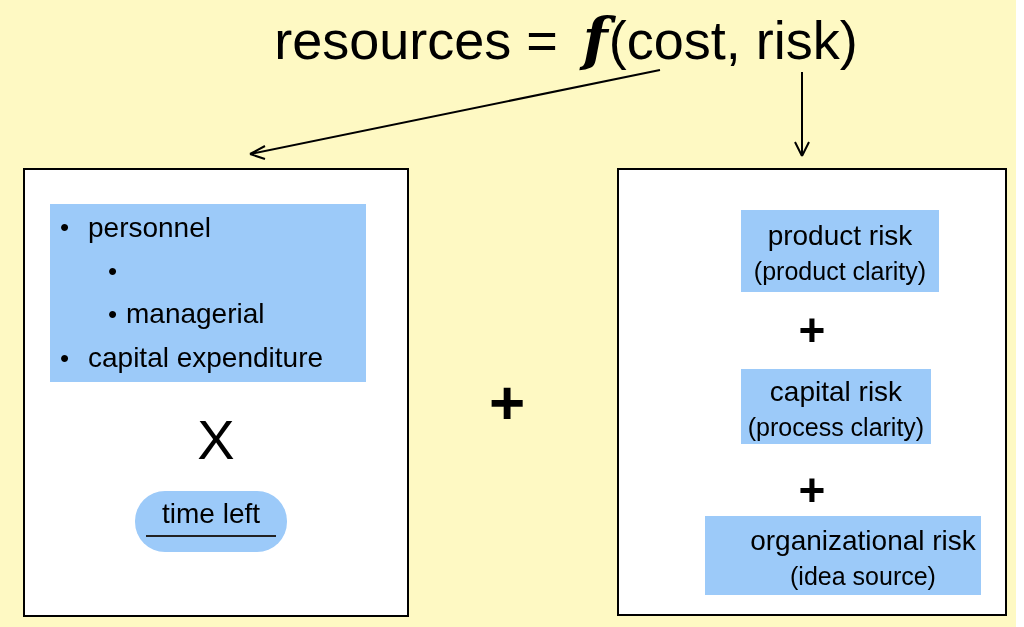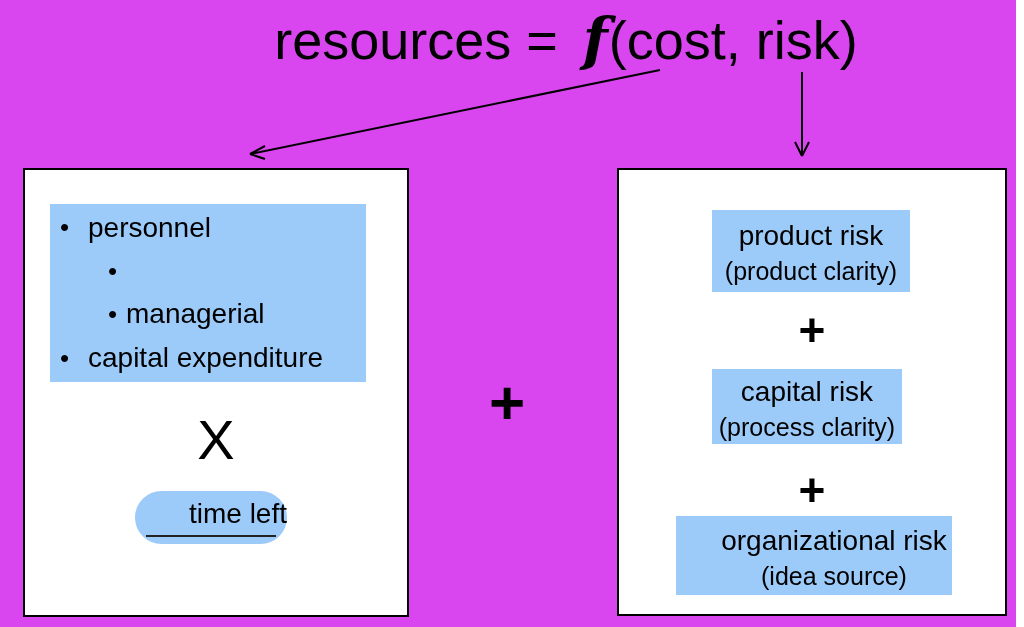--- a/index.html
+++ b/index.html
@@ -6,21 +6,21 @@
     margin: 0;
     padding: 0;
     background: #ffffff;
     font-family: "Liberation Sans", sans-serif;
     color: #000;
   }
   .stage {
     position: relative;
     width: 1016px;
     height: 627px;
-    background: #d946ef;
+    background: #fef9c3;
     overflow: hidden;
   }
 
   
   .title {
     position: absolute;
     top: 0;
     left: 0;
     width: 1024px;
     text-align: center;
@@ -95,23 +95,23 @@
     width: 100%;
     text-align: center;
     font-size: 56px;
     line-height: 56px;
   }
 
   .fraction {
     position: absolute;
     left: 110px; top: 321px;
     width: 152px;
-    text-align: right;
+    text-align: center;
     font-size: 28px;
-    padding: 7px 0 1px 0;
+    padding: 7px 0 9px 0;
     border-radius: 30px;
   }
   .frac-line {
     border: none;
     border-top: 2px solid #222;
     width: 86%;
     margin: 5px auto 6px auto;
   }
 
   
@@ -126,20 +126,21 @@
   }
 
   
   .risk-item {
     position: absolute;
     text-align: center;
     display: flex;
     flex-direction: column;
     justify-content: center;
     box-sizing: border-box;
+    margin-left: 29px;
   }
   .risk-item .risk-title { font-size: 28px; line-height: 40px; }
   .risk-item .risk-sub   { font-size: 25px; line-height: 30px; }
 
   .risk-item.item-0 { left: 93px; top: 40px;  width: 198px; height: 82px; }
   .risk-item.item-1 { left: 93px; top: 199px; width: 190px; height: 75px; }
   .risk-item.item-2 { left: 57px; top: 346px; width: 276px; height: 79px; padding-left: 40px; }
 
   .plus-small {
     position: absolute;

